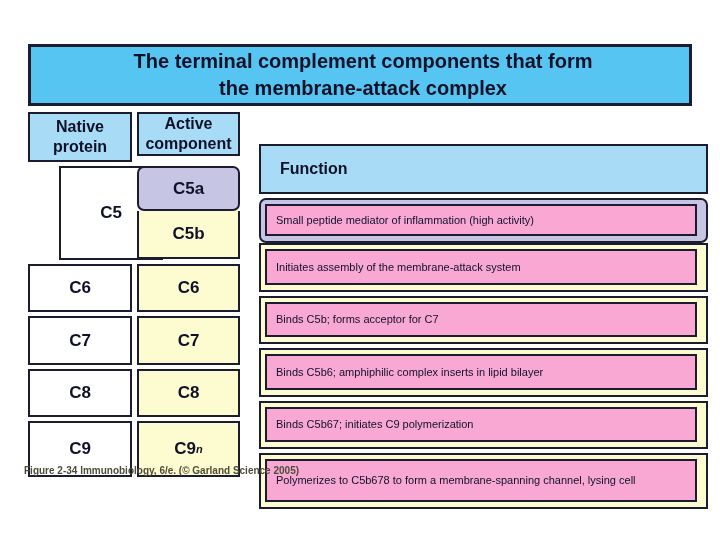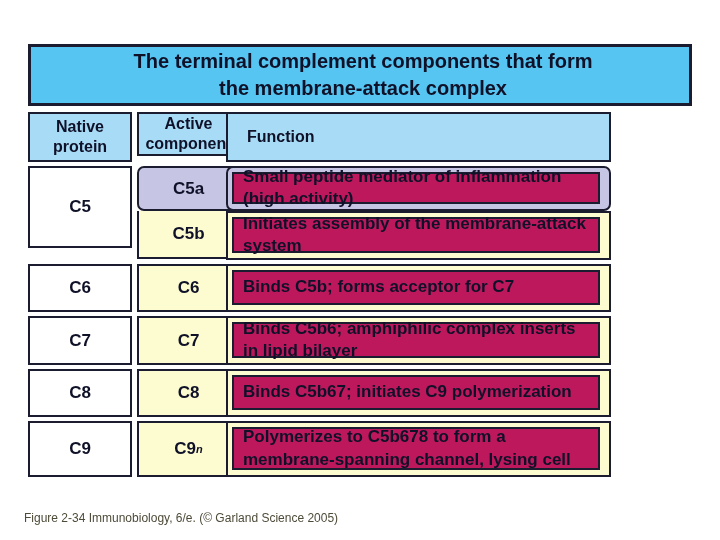--- a/index.html
+++ b/index.html
@@ -22,45 +22,45 @@
     font-weight:bold;color:#0f1128;
   }
   .hdr{background:var(--hdrbg);font-size:16px;text-align:center;line-height:1.25;}
   .col1{left:28px;width:104px;}
   .col2{left:137px;width:103px;}
   .native{background:#ffffff;font-size:17px;}
   .comp{font-size:17px;}
   .lav{background:var(--lav);border-radius:7px;}
   .yel{background:var(--yel);}
   .noTop{border-top:none;}
-  .fbox{left:226px;width:385px;border:2px solid var(--bd);}
+  .fbox{left:259px;width:449px;border:2px solid var(--bd);margin-top:32px;}
   .finner{
     position:absolute;left:4px;top:4px;right:9px;bottom:5px;
-    background:#be185d;border:2px solid var(--bd);
+    background:#f9a8d4;border:2px solid var(--bd);
     display:flex;align-items:center;
-    font-weight:bold;font-size:17px;line-height:1.3;color:#0f1128;
+    font-weight:normal;font-size:11px;line-height:1.3;color:#0f1128;
     padding-left:9px;padding-right:6px;box-sizing:border-box;
   }
   .func-hdr{justify-content:flex-start;padding-left:19px;}
-  .caption{left:24px;top:511px;font-size:12px;font-weight:normal;color:#4e4b39;}
+  .caption{left:24px;top:465px;font-size:10px;font-weight:bold;color:#4e4b39;}
   sub.subn{font-size:11px;font-style:italic;line-height:0;}
 </style>
 </head>
 <body style="--bd: #1c1c30; --titlebg: #56c5f1; --hdrbg: #a8dbf6; --lav: #c7c5e4; --yel: #fdfbd0;">
 
 <div class="abs title-box">
   <span>The terminal complement components that form</span>
   <span>the membrane-attack complex</span>
 </div>
 
 <div class="abs cell hdr col1" style="top:112px;height:50px;">Native protein</div>
 <div class="abs cell hdr col2" style="top:112px;height:44px;">Active component</div>
 <div class="abs cell hdr fbox func-hdr" style="top:112px;height:50px;">Function</div>
 
-<div class="abs cell native col1" style="top:166px;height:82px;">C5</div>
+<div class="abs cell native col1" style="top:166px;height:94px;margin-left:31px;">C5</div>
 <div class="abs cell native col1" style="top:264px;height:48px;">C6</div>
 <div class="abs cell native col1" style="top:316px;height:49px;">C7</div>
 <div class="abs cell native col1" style="top:369px;height:48px;">C8</div>
 <div class="abs cell native col1" style="top:421px;height:56px;">C9</div>
 
 <div class="abs cell comp col2 lav" style="top:166px;height:45px;">C5a</div>
 <div class="abs cell comp col2 yel noTop" style="top:211px;height:48px;">C5b</div>
 <div class="abs cell comp col2 yel" style="top:264px;height:48px;">C6</div>
 <div class="abs cell comp col2 yel" style="top:316px;height:49px;">C7</div>
 <div class="abs cell comp col2 yel" style="top:369px;height:48px;">C8</div>

